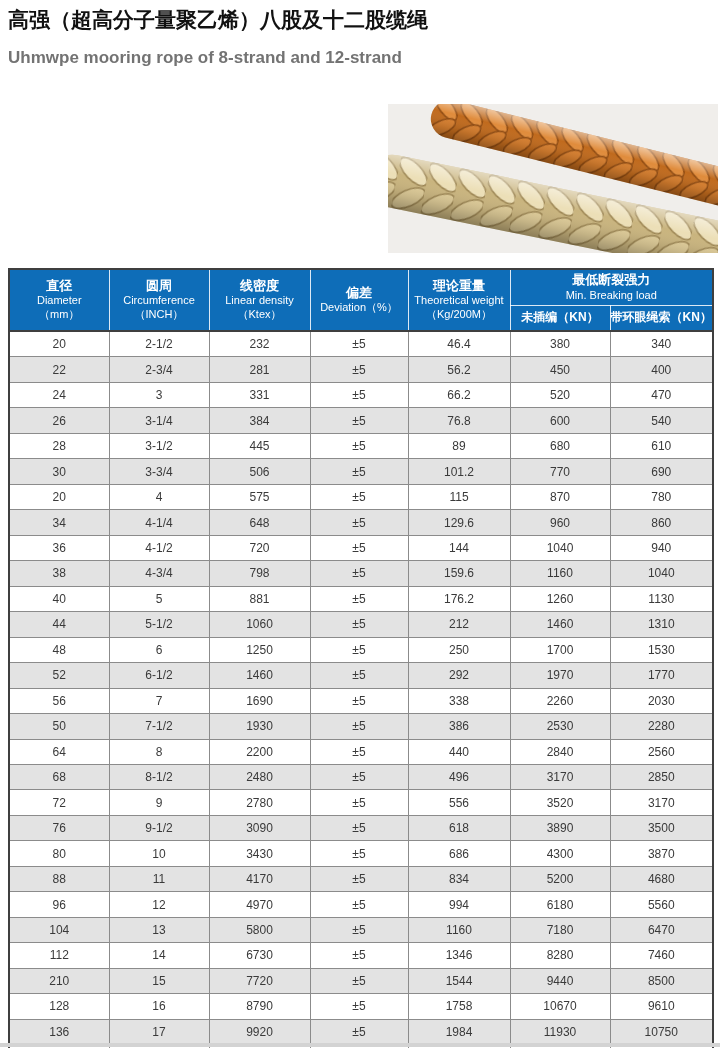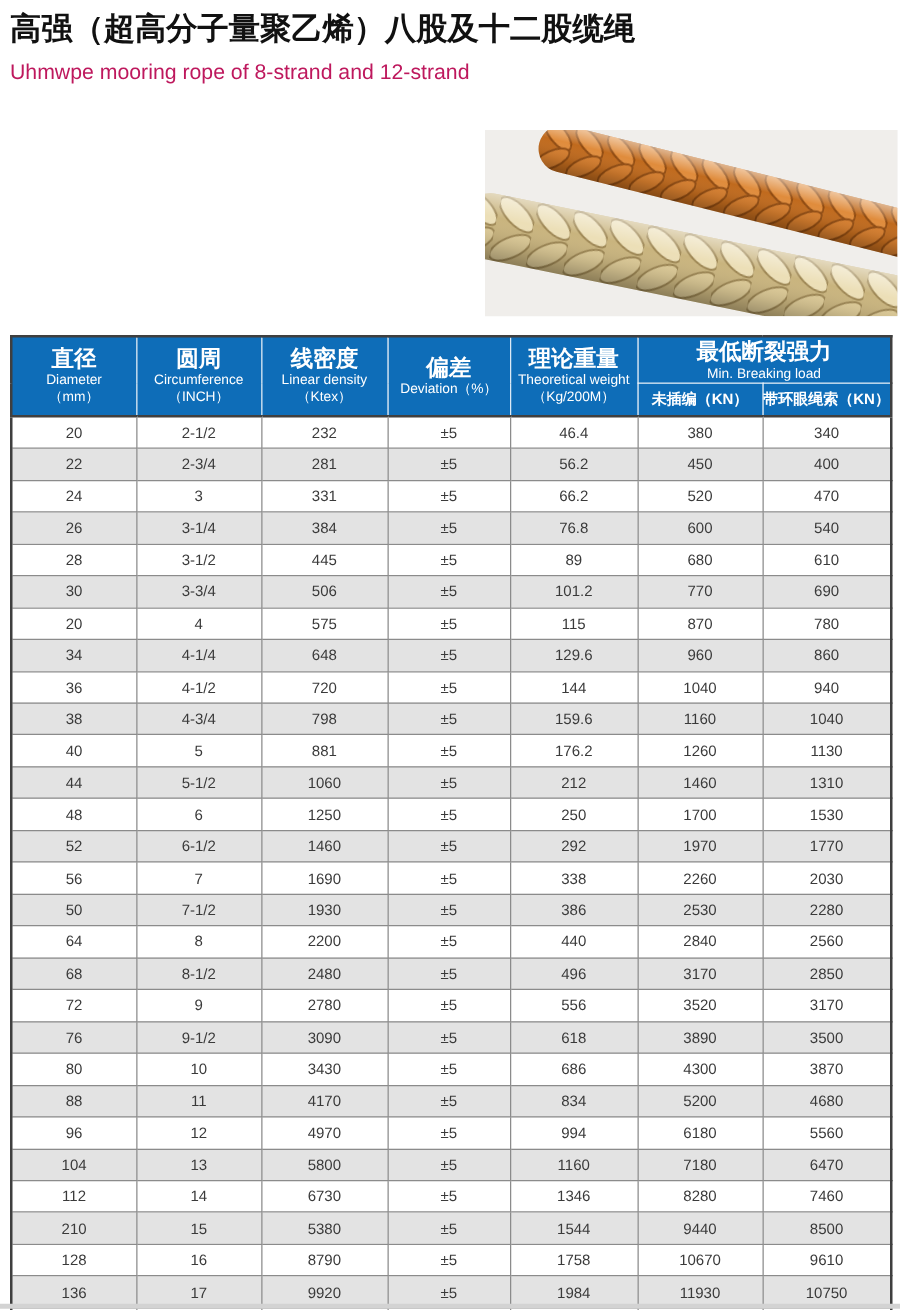--- a/index.html
+++ b/index.html
@@ -5,45 +5,45 @@
   html, body { margin: 0; padding: 0; background: #ffffff; }
   body {
     width: 720px; height: 1048px; position: relative; overflow: hidden;
     font-family: "Liberation Sans", sans-serif;
     --header-blue: #0e6db8; --stripe-gray: #e3e3e3; --body-text: #3a3a3a;
     --border-dark: #3f3f3f; --border-light: #8b8b8b; --bottom-edge: #d3d3d3;
     --photo-bg: #f0eeeb;
   }
   .page-title {
     position: absolute; left: 8px; top: 6px; width: 700px;
-    font-size: 25px; font-weight: bold; color: #111; letter-spacing: 0px;
+    font-size: 21px; font-weight: bold; color: #111; letter-spacing: 0px;
     white-space: nowrap;
   }
   .page-subtitle {
     position: absolute; left: 8px; top: 48px; width: 700px;
-    font-size: 17px; font-weight: 400; color: #be185d;
+    font-size: 17px; font-weight: 700; color: #737373;
   }
   .rope-photo {
     position: absolute; left: 388px; top: 104px; width: 330px; height: 149px;
     background: var(--photo-bg); overflow: hidden;
   }
   .spec-table {
     position: absolute; left: 8px; top: 268px; width: 704px;
     border-collapse: collapse; table-layout: fixed;
     border: 2px solid var(--border-dark);
   }
   .spec-table th {
     background: var(--header-blue); color: #fff; padding: 0;
     border: 1px solid rgba(255,255,255,0.85);
     vertical-align: middle; text-align: center;
   }
   .spec-table thead tr.group-row { height: 36px; }
   .spec-table thead tr.sub-row { height: 26px; }
   .hl { display: block; line-height: 1.25; }
-  .hl.zh { font-size: 18px; font-weight: bold; }
+  .hl.zh { font-size: 13px; font-weight: bold; }
   .hl.en { font-size: 11px; font-weight: normal; }
   .sub-row th { font-size: 12px; font-weight: bold; }
   .spec-table td {
     border: 1px solid var(--border-light);
     height: 24.48px; padding: 0;
     text-align: center; vertical-align: middle;
     font-size: 12px; color: var(--body-text); background: #ffffff;
   }
   .spec-table tbody tr:first-child td { border-top: 2px solid var(--border-dark); margin-top: 36px; }
   .spec-table tbody tr.alt td { background: var(--stripe-gray); }
@@ -358,21 +358,21 @@
         <td>14</td>
         <td>6730</td>
         <td>±5</td>
         <td>1346</td>
         <td>8280</td>
         <td>7460</td>
       </tr>
       <tr class="alt">
         <td>210</td>
         <td>15</td>
-        <td>5380</td>
+        <td>7720</td>
         <td>±5</td>
         <td>1544</td>
         <td>9440</td>
         <td>8500</td>
       </tr>
       <tr>
         <td>128</td>
         <td>16</td>
         <td>8790</td>
         <td>±5</td>

